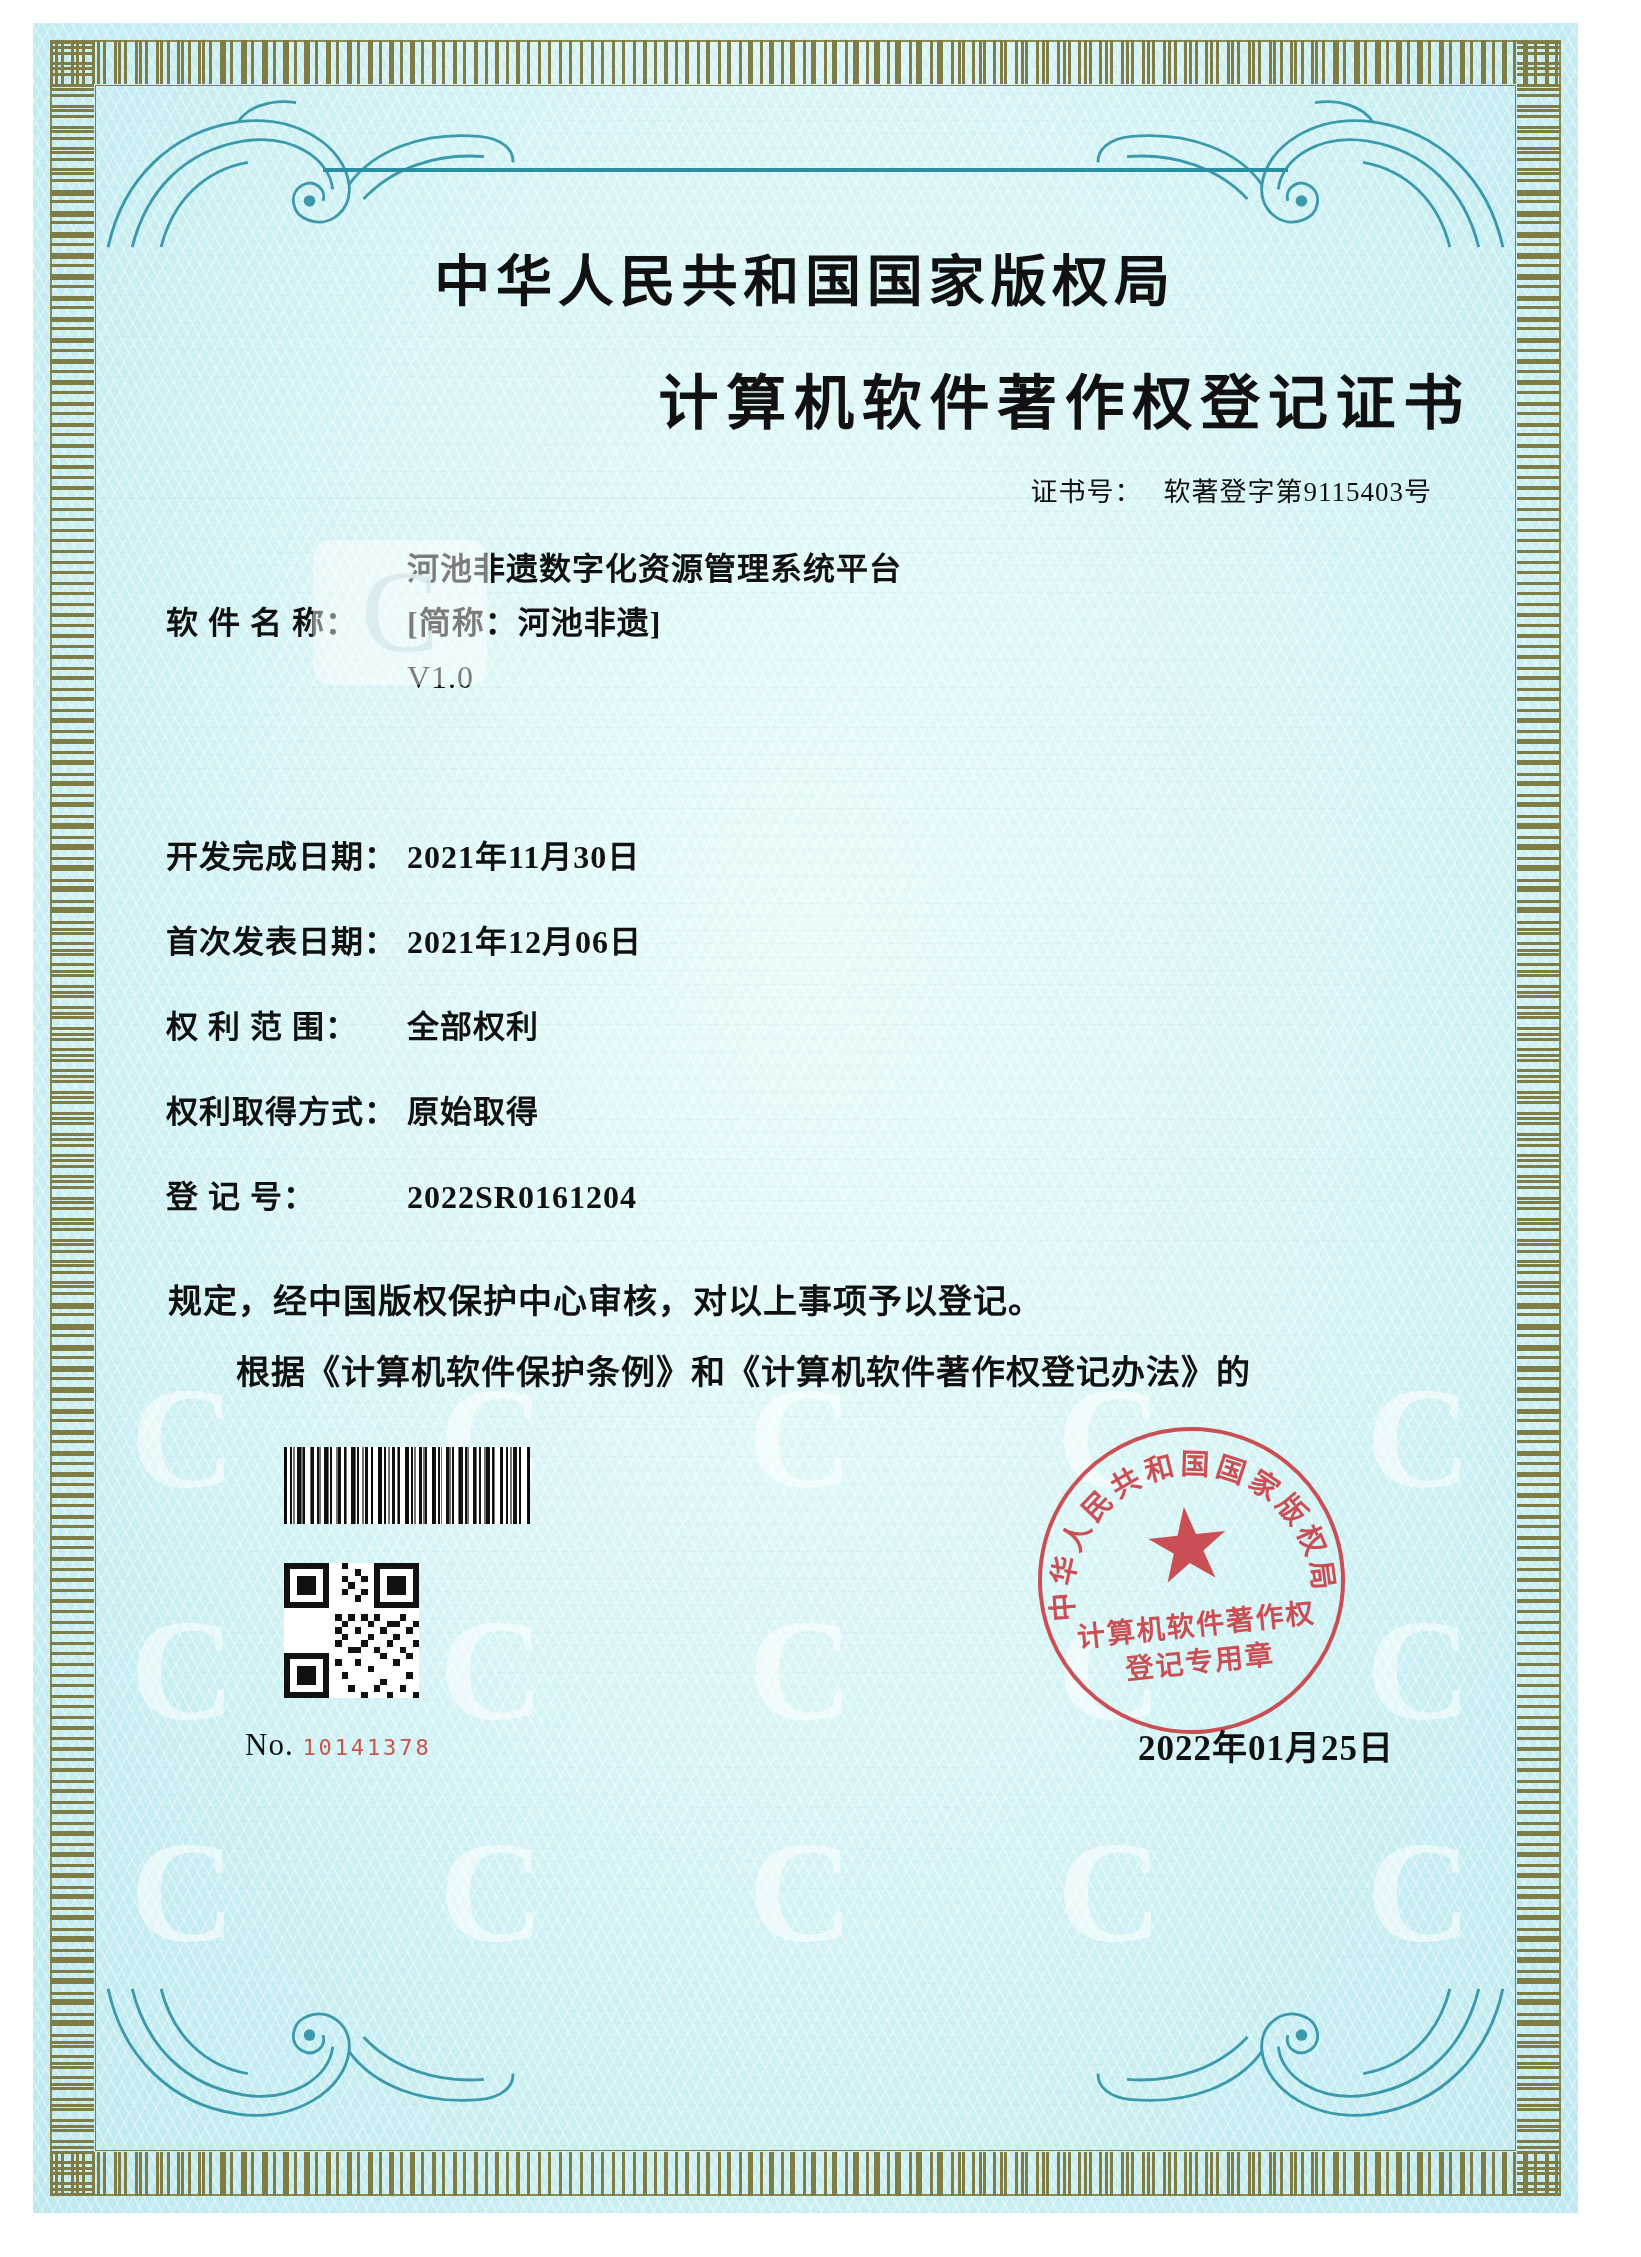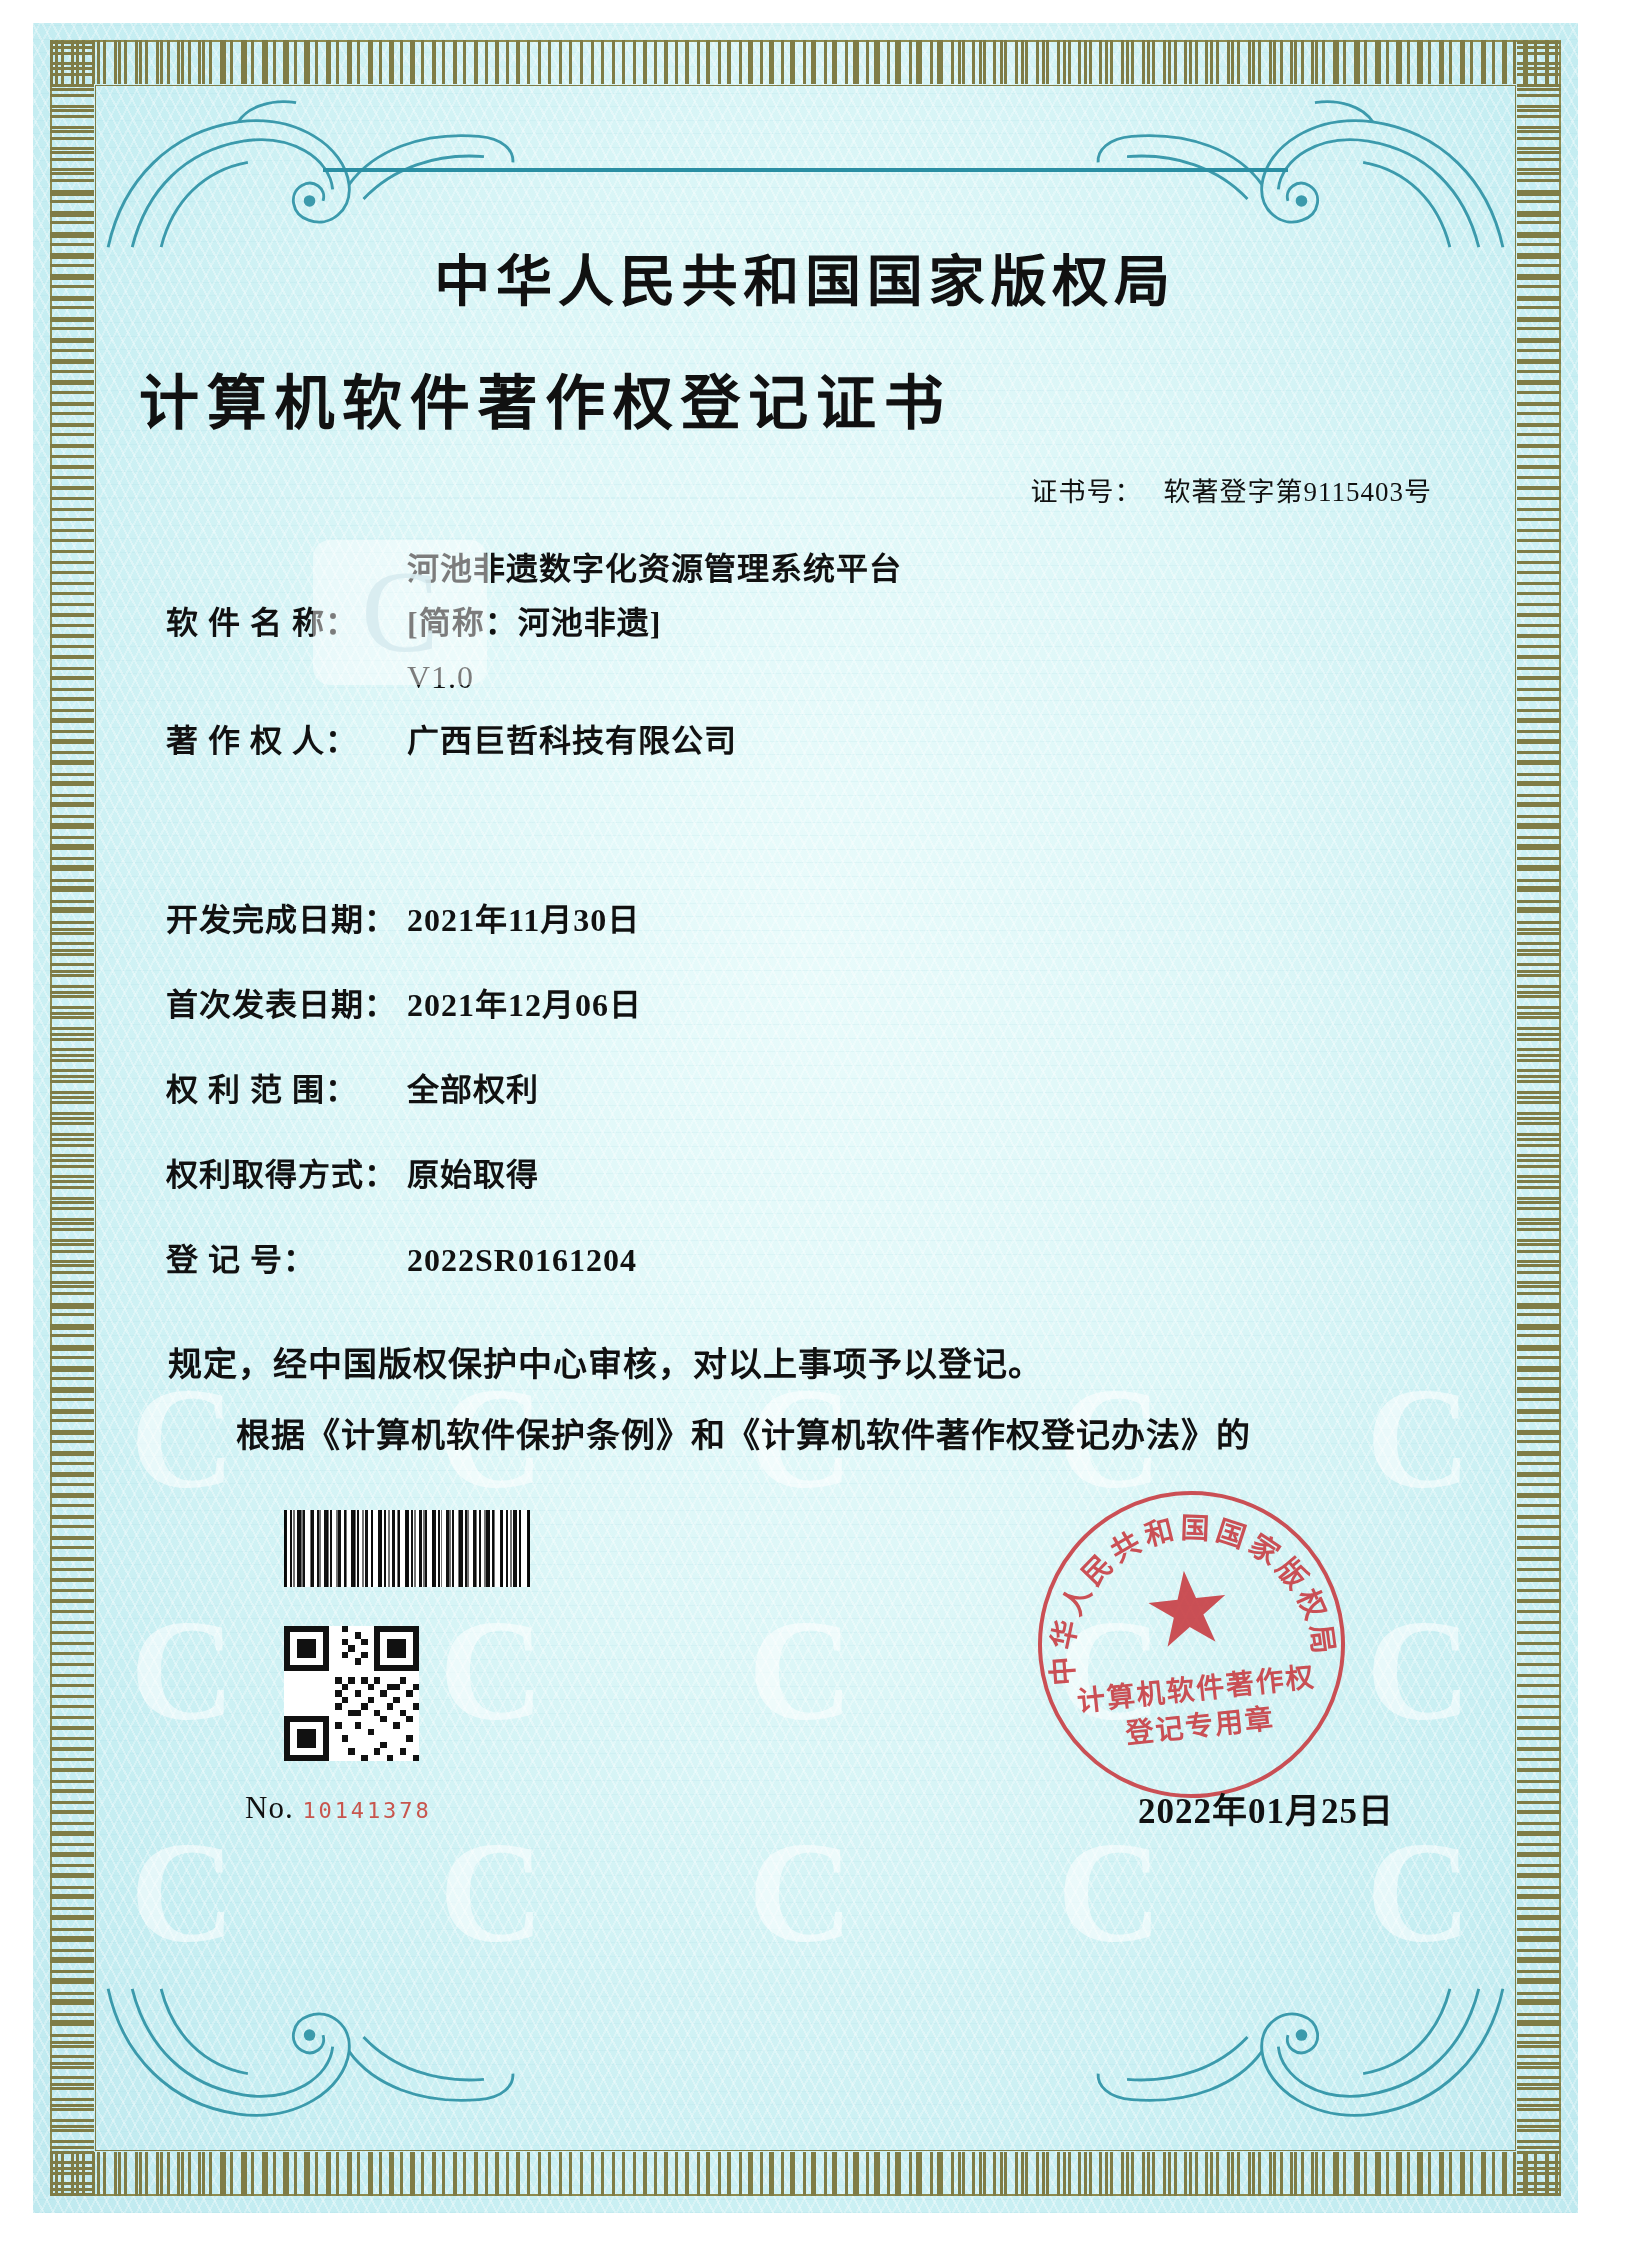--- a/index.html
+++ b/index.html
@@ -144,21 +144,21 @@
   .org-title {
     text-align: center;
     font-size: 56px;
     font-weight: 700;
     letter-spacing: 5.8px;
     margin-top: 97px;
     color: #111;
     font-family: "DejaVu Serif", "Liberation Serif", serif;
   }
   .doc-title {
-    text-align: left;
+    text-align: right;
     font-size: 60px;
     font-weight: 700;
     letter-spacing: 7.7px;
     margin-top: 37px;
     color: #111;
     font-family: "DejaVu Serif", "Liberation Serif", serif;
   }
 
   .cert-no {
     margin-top: 29px;
@@ -436,24 +436,20 @@
       <div class="circle-wm">C</div>
 
       <div class="fields">
         <div class="field">
           <div class="label">软 件 名 称：</div>
           <div class="value">
             <span>河池非遗数字化资源管理系统平台</span>
             <span class="sub">[简称：河池非遗]</span>
             <span class="ver">V1.0</span>
           </div>
-        </div>
-        <div class="field">
-          <div class="label">著 作 权 人：</div>
-          <div class="value">广西巨哲科技有限公司</div>
         </div>
       </div>
 
       <div class="spacer-a"></div>
 
       <div class="fields fields-2">
         <div class="field">
           <div class="label">开发完成日期：</div>
           <div class="value">2021年11月30日</div>
         </div>

